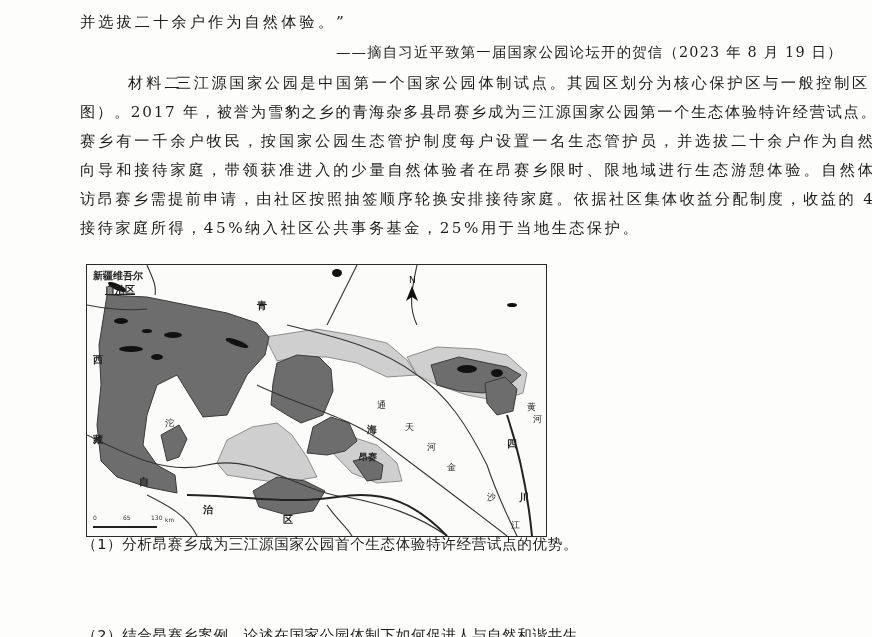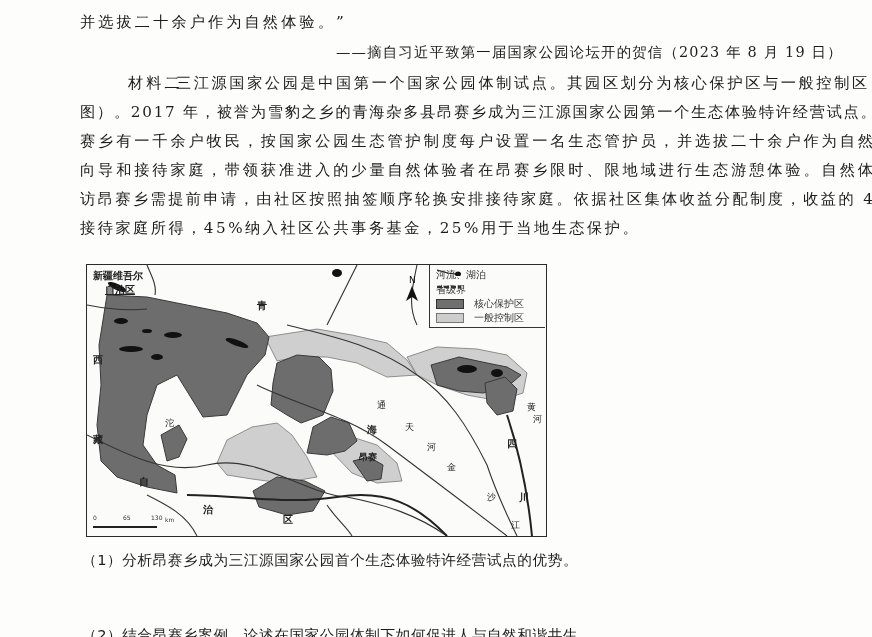--- a/index.html
+++ b/index.html
@@ -128,39 +128,16 @@
   <span class="lbl" style="left:440px; top:136px; font-size:9px; font-weight:normal;">黄</span>
   <span class="lbl" style="left:446px; top:148px; font-size:9px; font-weight:normal;">河</span>
 
   <div class="scalebar">
     <span style="position:absolute; left:0; top:-14px;">0</span>
     <span style="position:absolute; left:30px; top:-14px;">65</span>
     <span style="position:absolute; left:58px; top:-14px;">130</span>
     <span style="position:absolute; left:72px; top:-12px;">km</span>
   </div>
 
-  <div class="legend">
-    <div class="leg-row" style="top:3px;">
-      <svg class="leg-sw" width="26" height="10">
-          <path d="M1 2 C8 4 14 6 20 6" stroke="#222" fill="none" stroke-width="1.2"></path>
-          <ellipse cx="22" cy="6" rx="3" ry="2.5" fill="#111"></ellipse>
-        </svg>
-      <span>河流、湖泊</span>
-    </div>
-    <div class="leg-row" style="top:18px;">
-      <svg class="leg-sw" width="26" height="8">
-          <line x1="1" y1="4" x2="25" y2="4" stroke="#333" stroke-width="2.5" stroke-dasharray="5 2"></line>
-        </svg>
-      <span>省级界</span>
-    </div>
-    <div class="leg-row" style="top:32px;">
-      <div class="leg-sw" style="background:#6f6f6f; border:0.6px solid #333;"></div>
-      <span>核心保护区</span>
-    </div>
-    <div class="leg-row" style="top:46px;">
-      <div class="leg-sw" style="background:#cdcdcd; border:0.6px solid #777;"></div>
-      <span>一般控制区</span>
-    </div>
-  </div>
 </div>
 
-<div class="line sans" style="left:82px; top:550px;">（1）分析昂赛乡成为三江源国家公园首个生态体验特许经营试点的优势。</div>
+<div class="line sans" style="left:82px; top:534px;">（1）分析昂赛乡成为三江源国家公园首个生态体验特许经营试点的优势。</div>
 <div class="line sans" style="left:82px; top:580px;margin-top:45px;">（2）结合昂赛乡案例，论述在国家公园体制下如何促进人与自然和谐共生。</div>
 
 </body></html>

